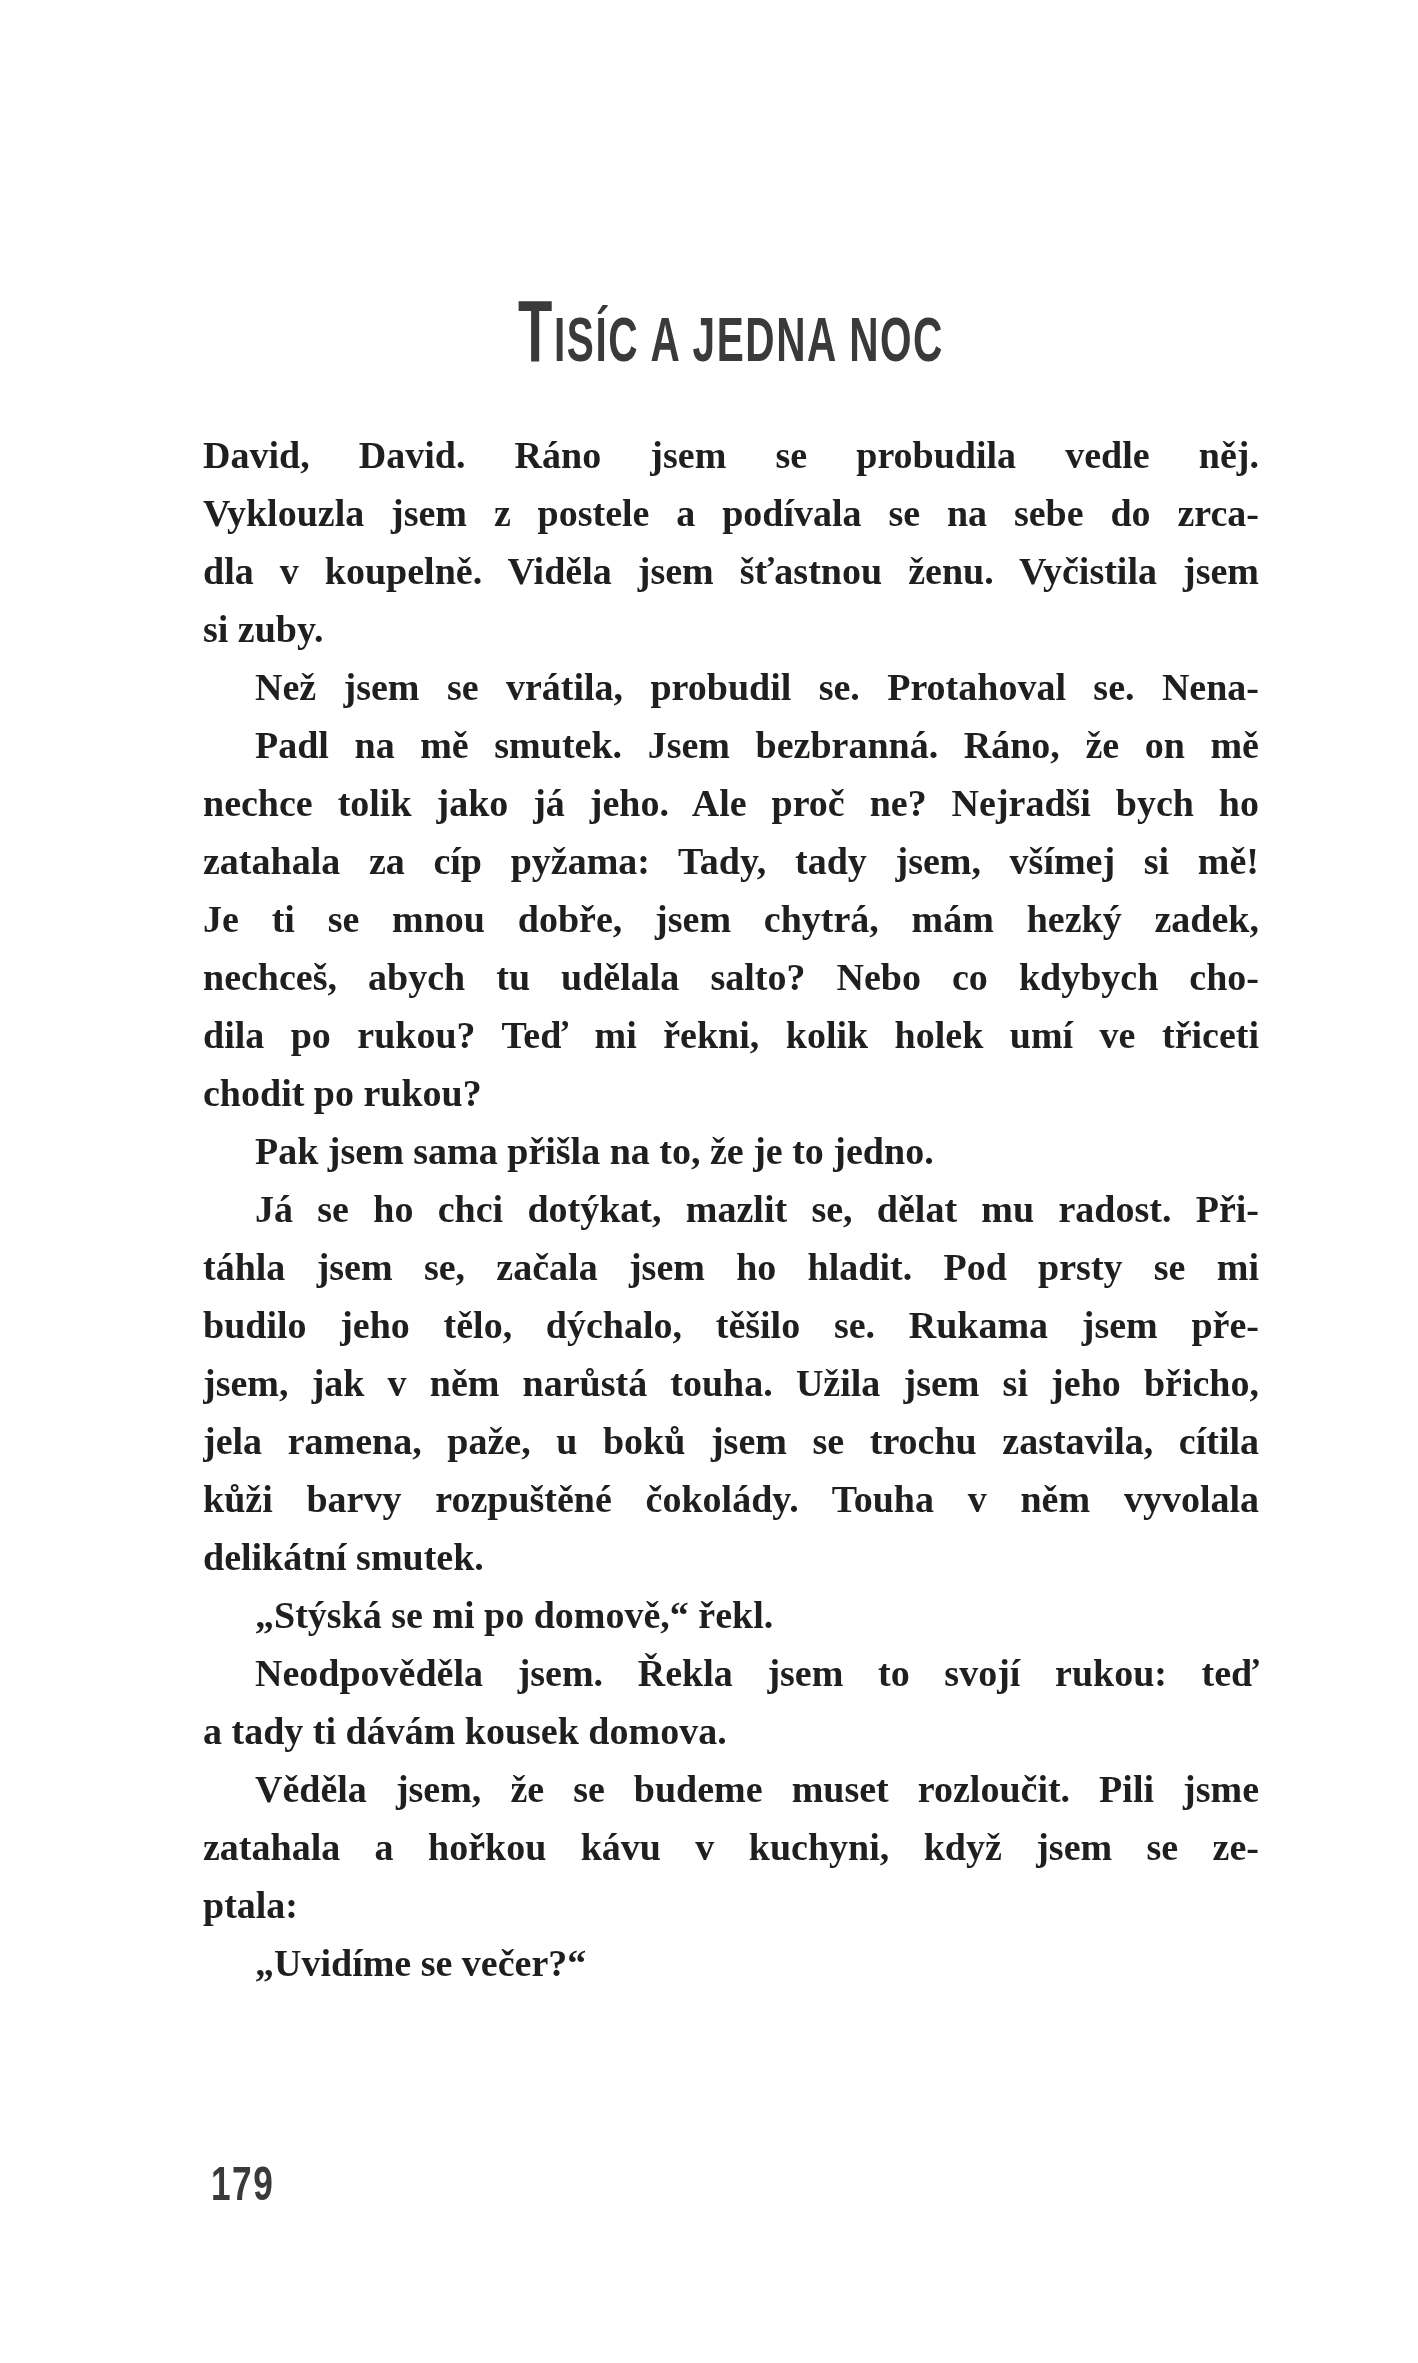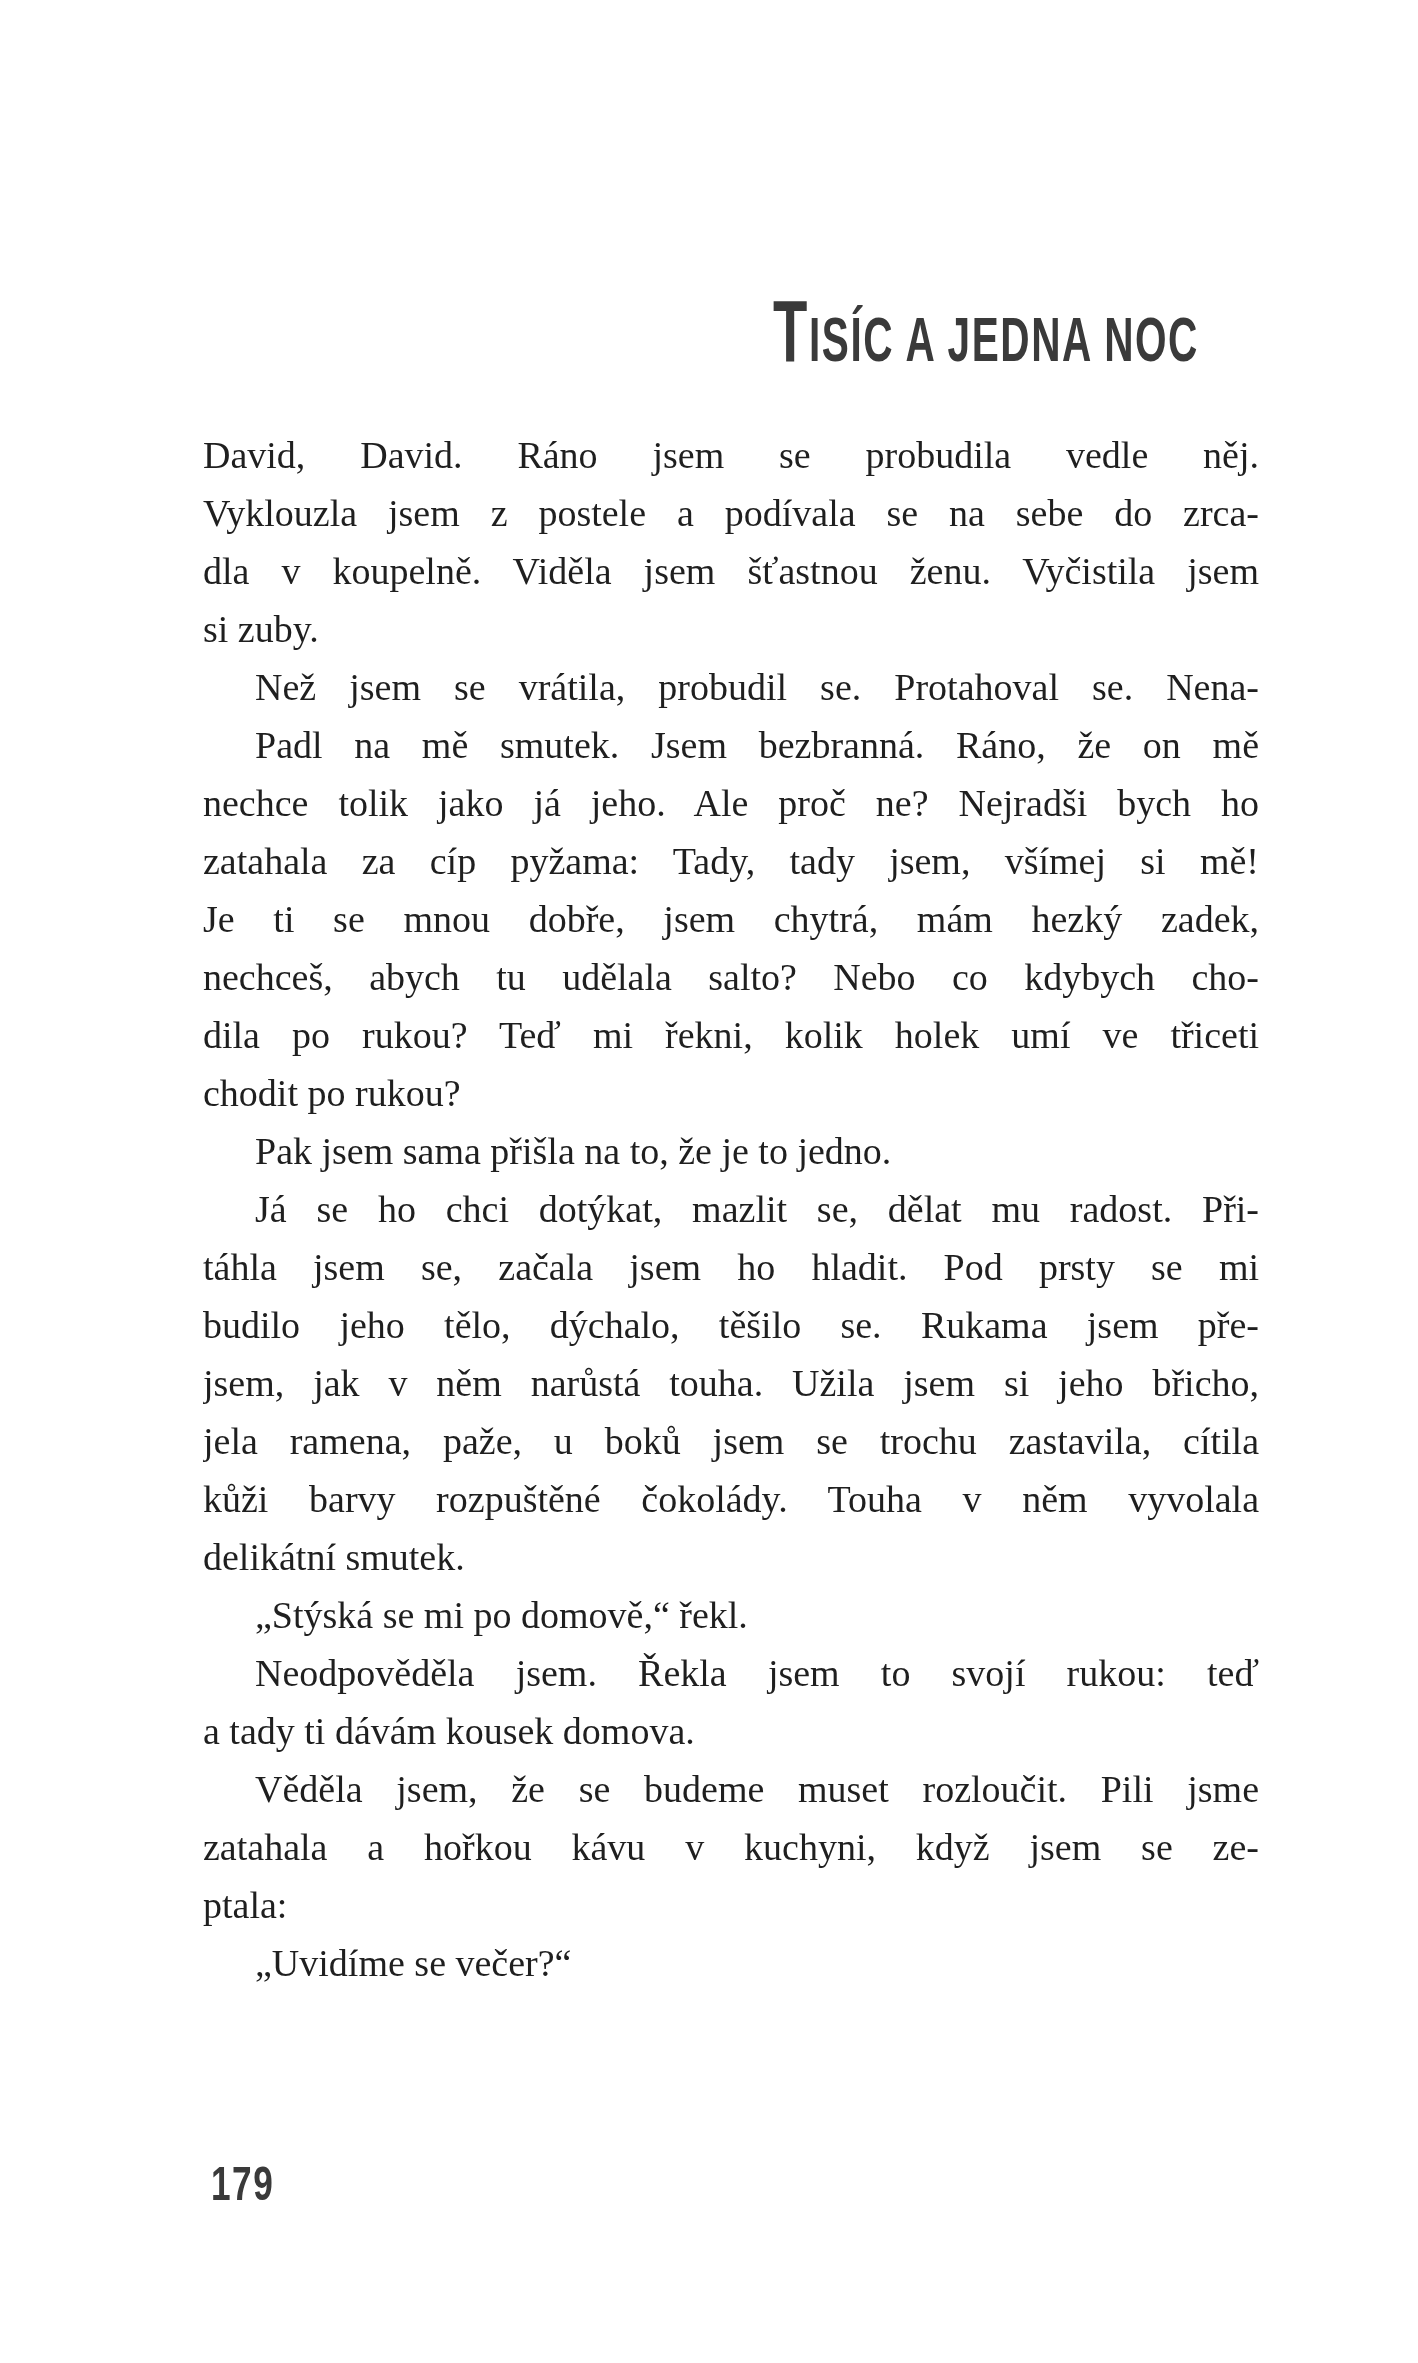--- a/index.html
+++ b/index.html
@@ -22,21 +22,21 @@
     inset: 0;
     background: var(--bg-color);
   }
   
   .title {
     position: absolute;
     top: 296px;
     left: 203px;
     width: 1056px;
     height: 92px;
-    text-align: right;
+    text-align: center;
     color: var(--title-color);
     white-space: nowrap;
   }
   .title-inner {
     display: inline-block;
     font-family: "Liberation Sans", "DejaVu Sans", sans-serif;
     font-weight: bold;
     font-size: 52px;
     letter-spacing: 2px;
     transform: scale(0.78, 1.2);
@@ -54,20 +54,21 @@
     width: 1056px;
     font-size: 38px;
     color: var(--text-color);
   }
   .paragraph { width: 100%; }
   .line {
     line-height: 58px;
     height: 58px;
     overflow: hidden;
     white-space: normal;
+    font-weight: bold;
   }
   .line.justify {
     text-align: justify;
     text-align-last: justify;
   }
   .line.justify::after {
     content: "";
     display: inline-block;
     width: 100%;
     height: 0;

